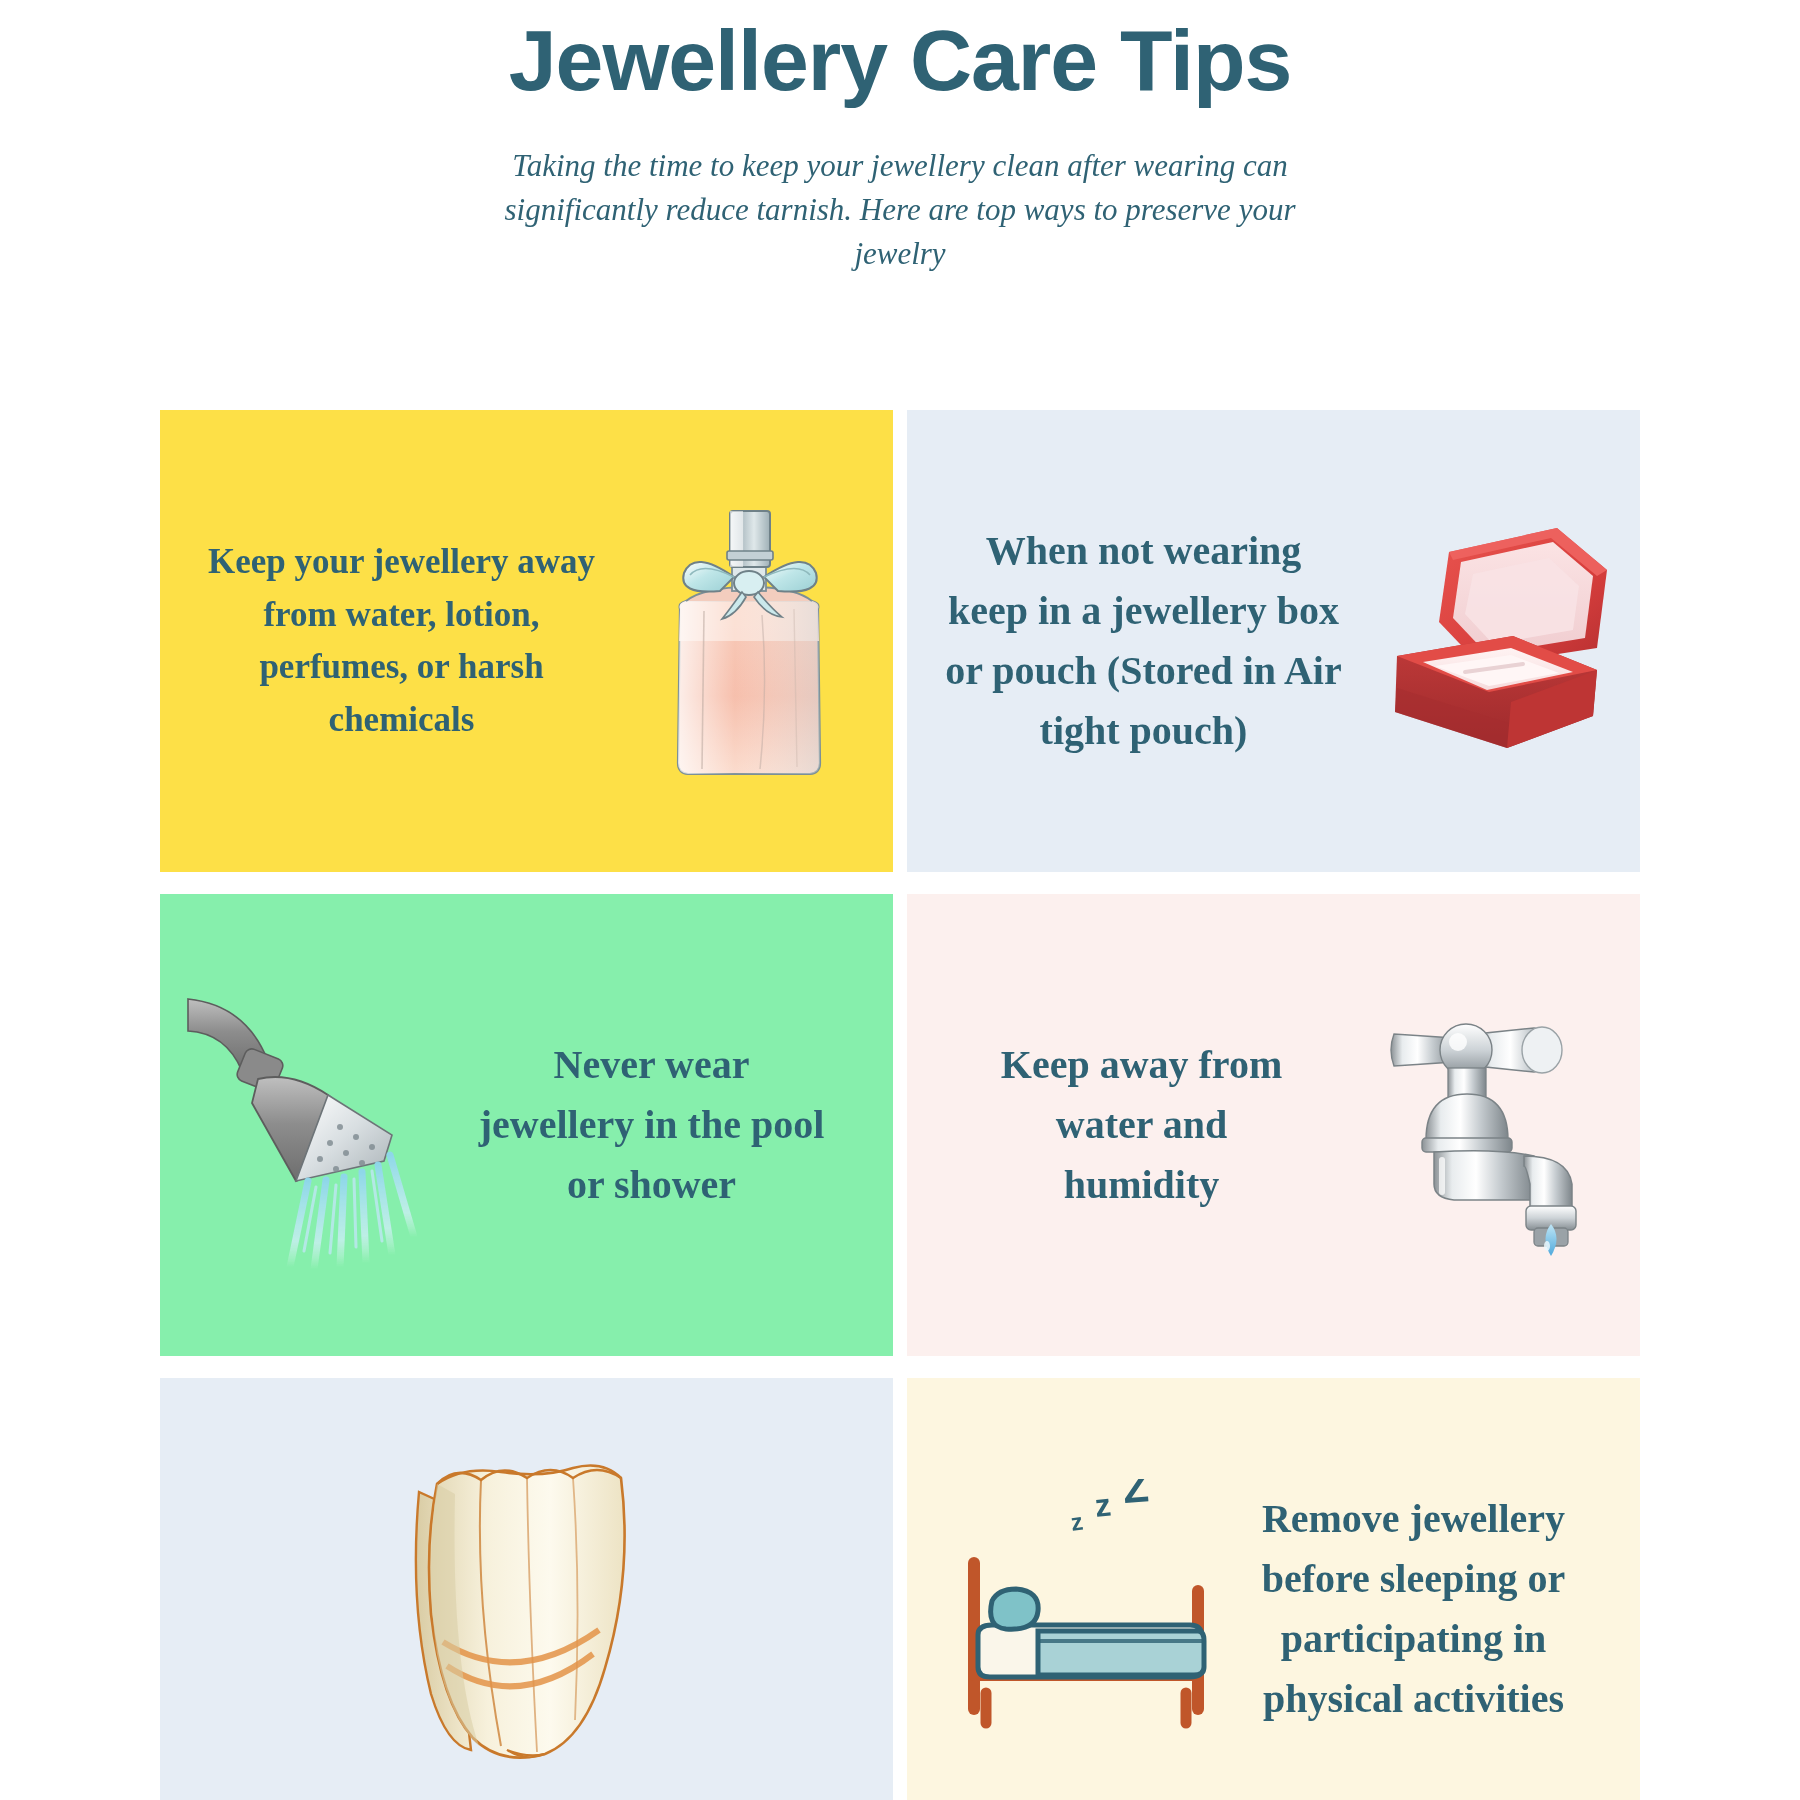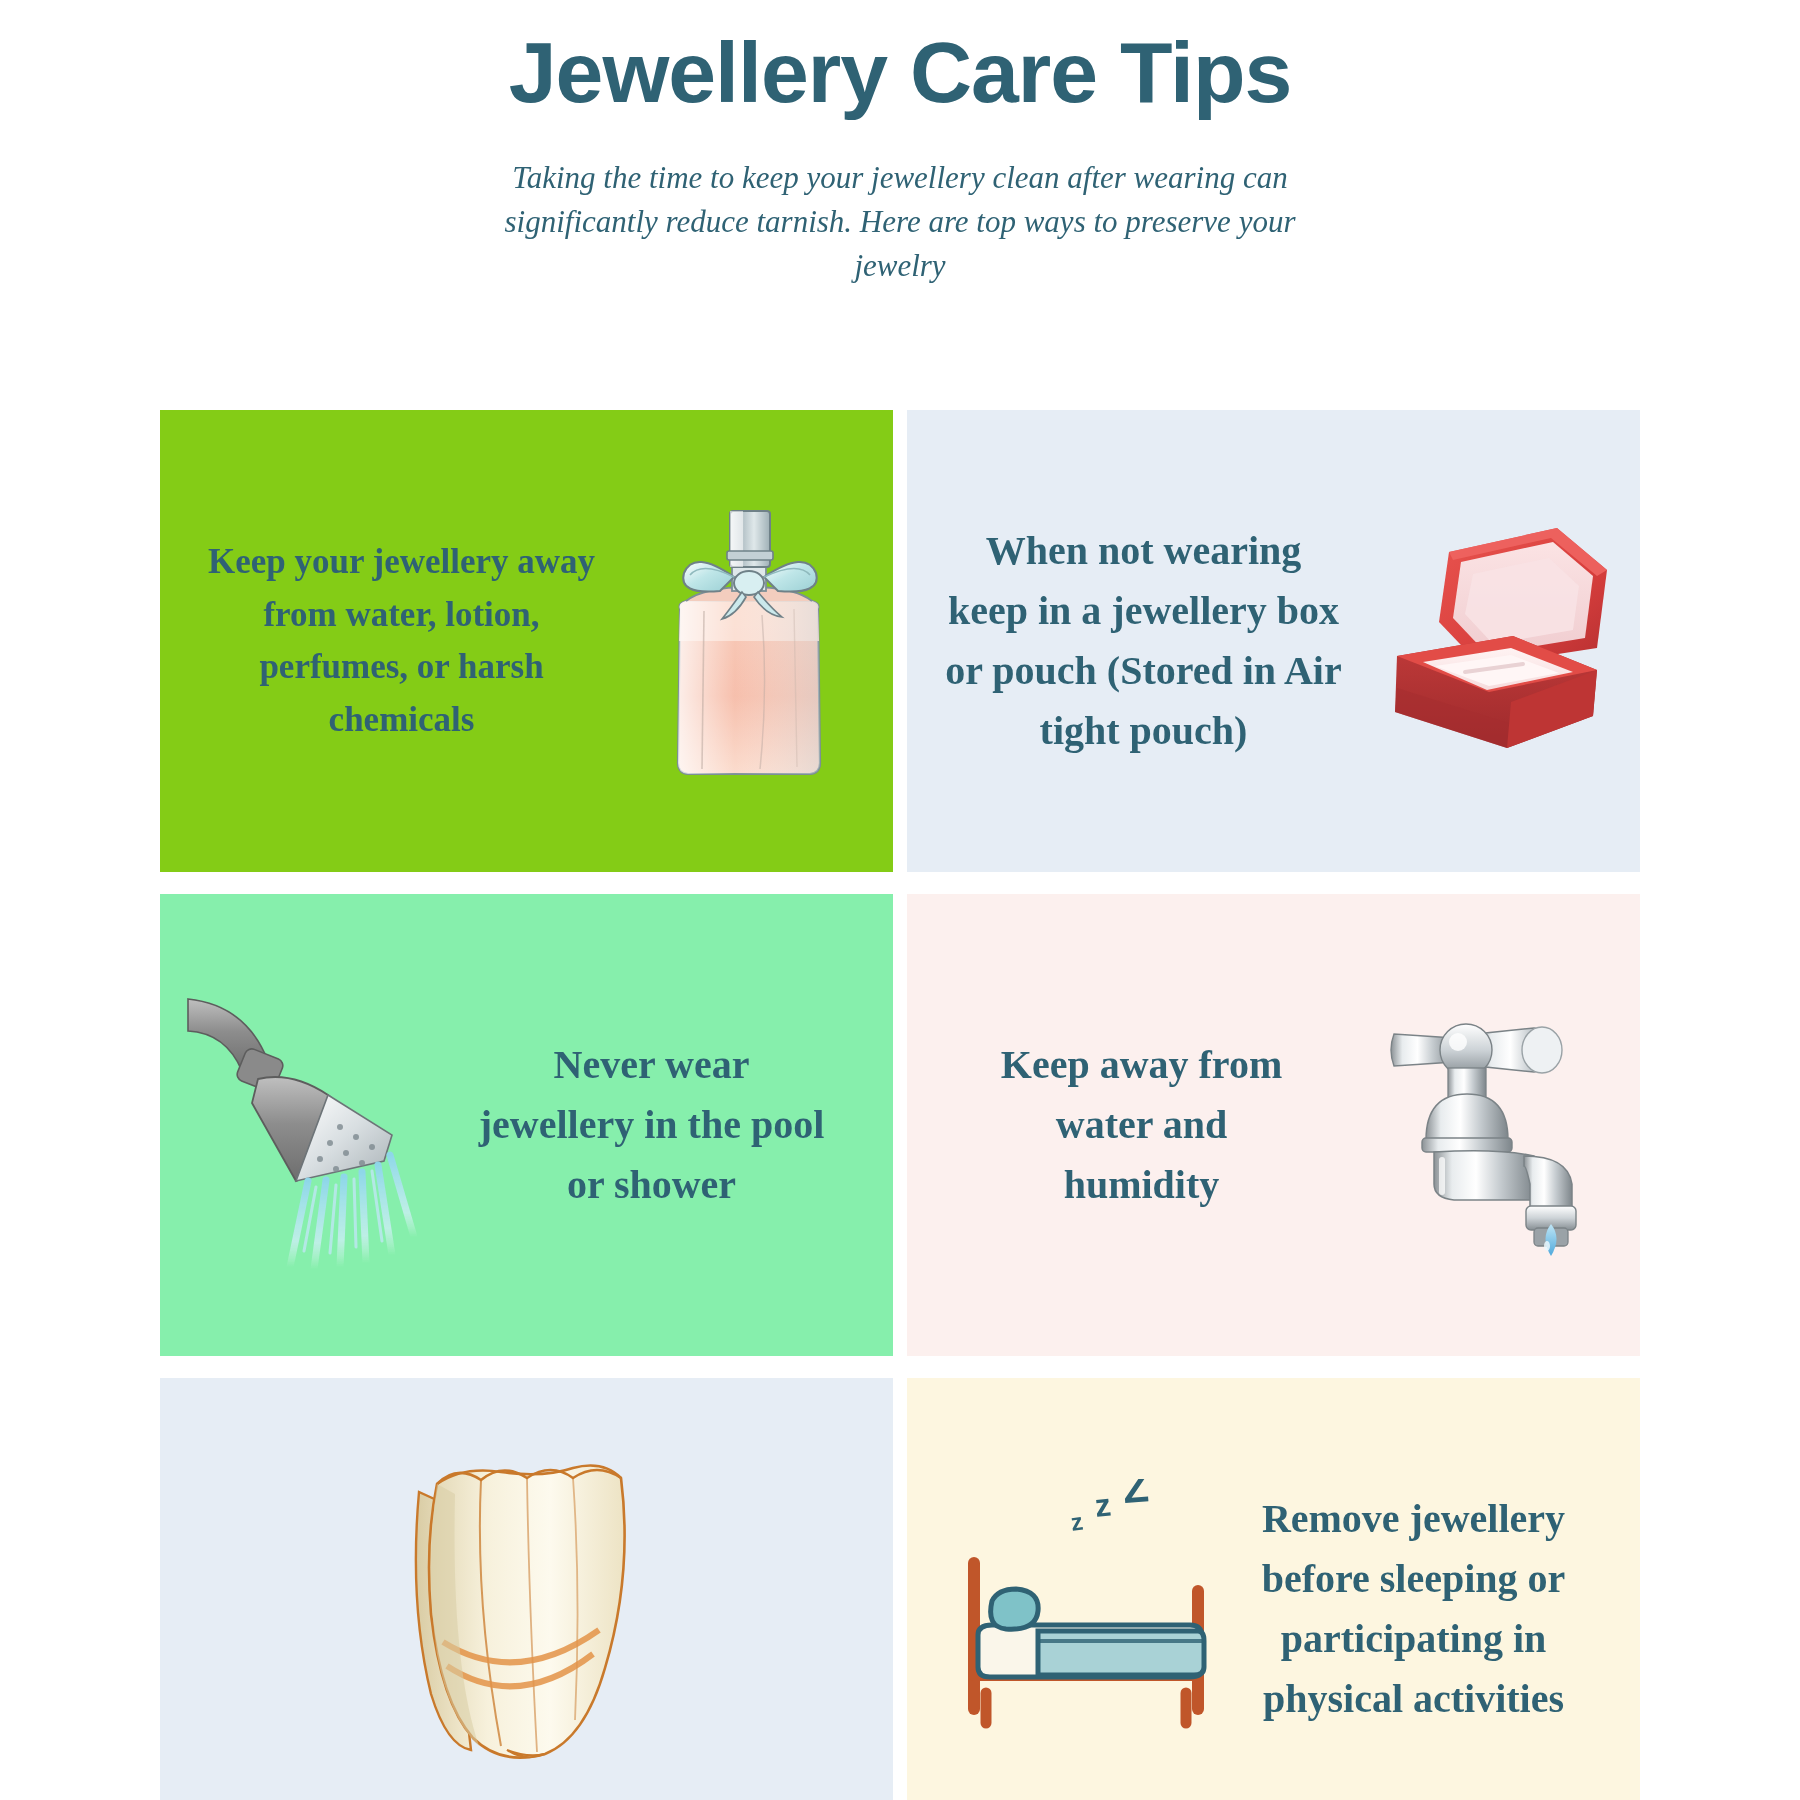--- a/index.html
+++ b/index.html
@@ -4,21 +4,21 @@
 <style>
   html,body{margin:0;padding:0;}
   body{
     width:1800px;height:1800px;
     background:#ffffff;
     font-family:"Liberation Sans",sans-serif;
     overflow:hidden;
   }
   .page{width:1800px;height:1800px;position:relative;box-sizing:border-box;}
 
-  .header{padding-top:24px;text-align:center;}
+  .header{padding-top:12px;text-align:center;}
   .title{
     font-family:"Liberation Sans",sans-serif;
     font-weight:bold;
     font-size:86px;
     letter-spacing:-1px;
     color:#2F6274;
     line-height:1.12;
     margin:0;
   }
   .subtitle{
@@ -87,21 +87,21 @@
 
 <div class="page">
 
   <div class="header">
     <h1 class="title">Jewellery Care Tips</h1>
     <p class="subtitle">Taking the time to keep your jewellery clean after wearing can significantly reduce tarnish. Here are top ways to preserve your jewelry</p>
   </div>
 
   <div class="grid">
 
-    <div class="card c1" style="background:#84cc16;">
+    <div class="card c1" style="background:#fde047;">
       <div class="card-text">Keep your jewellery away from water, lotion, perfumes, or harsh chemicals</div>
       <div class="card-art">
         <svg width="230" height="300" viewBox="0 0 230 300">
           <defs>
             <linearGradient id="pfLiq" x1="0" y1="0" x2="0" y2="1">
               <stop offset="0%" stop-color="#F8C8B6"></stop>
               <stop offset="55%" stop-color="#F6BCA8"></stop>
               <stop offset="100%" stop-color="#FBDACB"></stop>
             </linearGradient>
             <linearGradient id="pfGlass" x1="0" y1="0" x2="1" y2="0">

